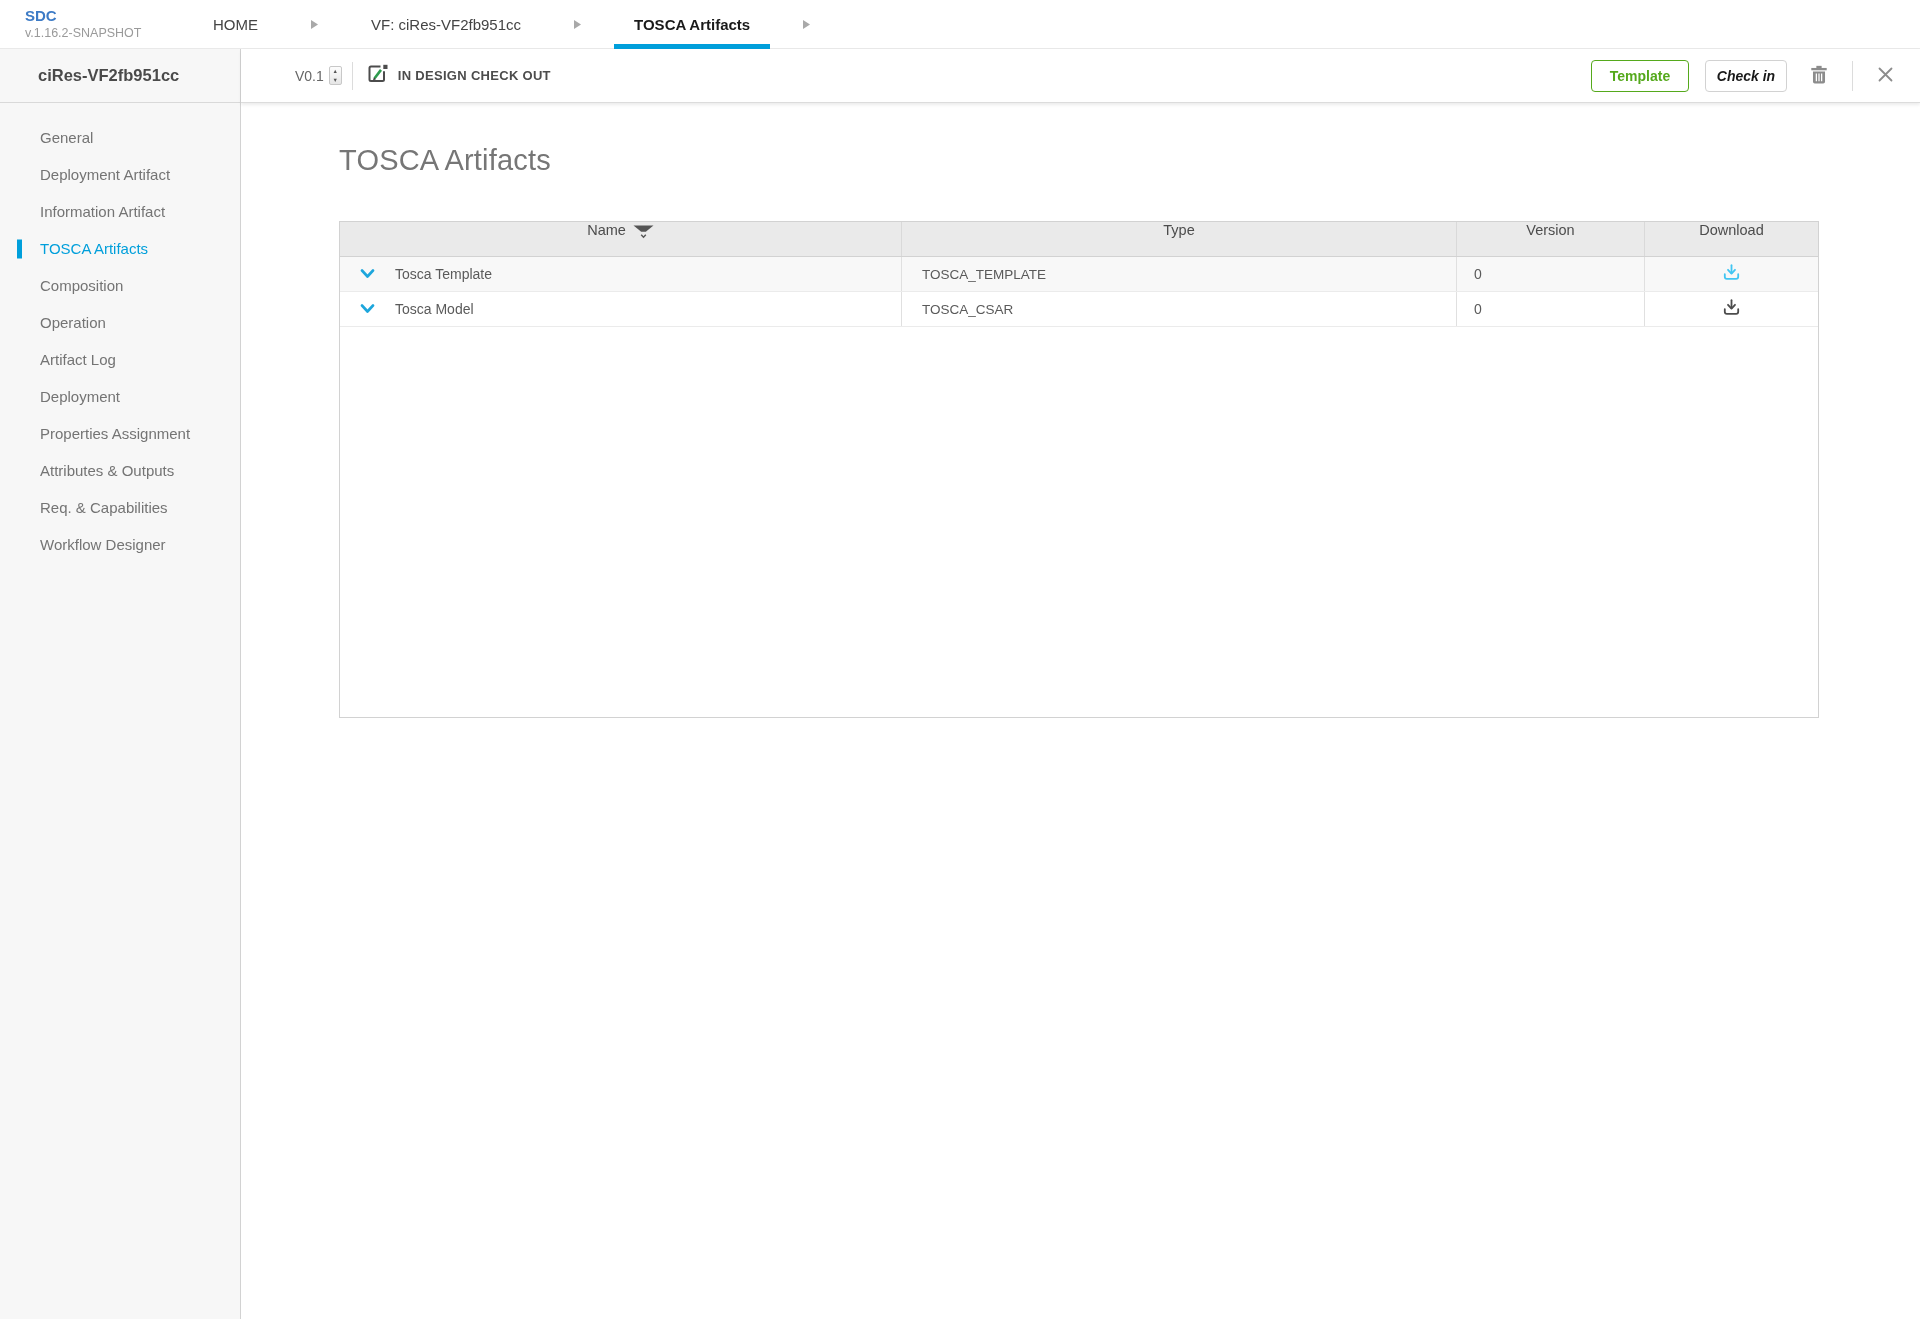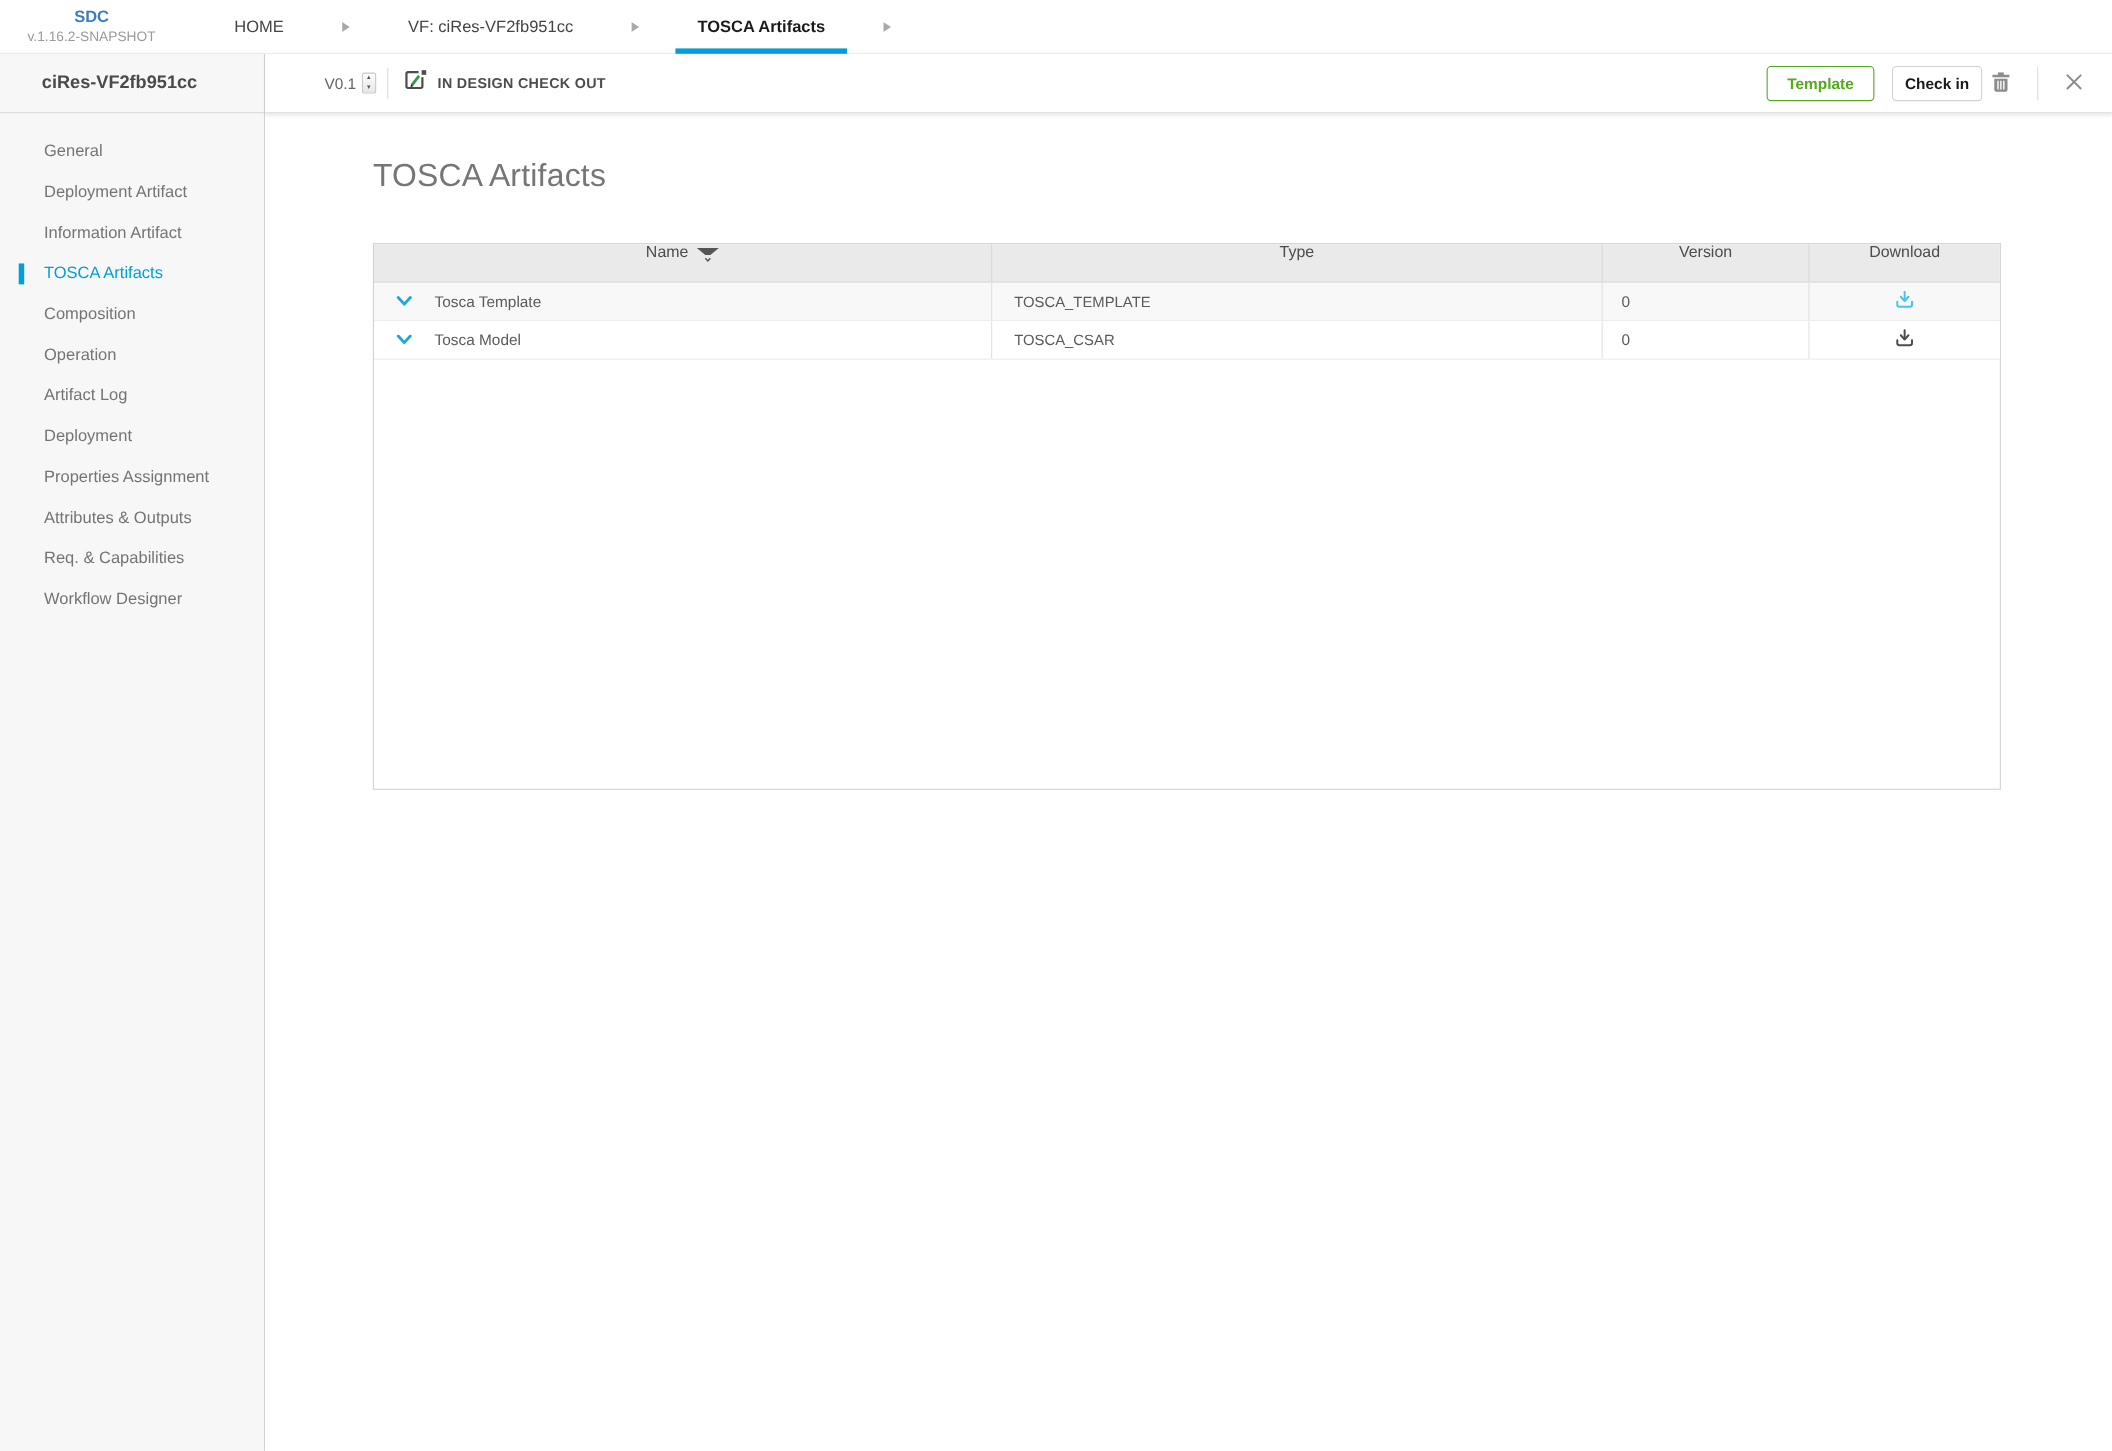--- a/index.html
+++ b/index.html
@@ -5,21 +5,21 @@
   :root { --accent:#009fdb; }
   * { box-sizing:border-box; }
   html,body { margin:0; padding:0; }
   body {
     width:1920px; height:1319px; overflow:hidden; background:#fff;
     font-family:"Liberation Sans", sans-serif; -webkit-font-smoothing:antialiased;
   }
 
   
   .top-header { position:relative; height:49px; background:#fff; border-bottom:1px solid #e9e9e9; display:flex; }
-  .logo-block { position:absolute; left:25px; top:7px; line-height:1.25;text-align:center; }
+  .logo-block { position:absolute; left:25px; top:7px; line-height:1.25; }
   .logo { font-size:15px; font-weight:700; color:#3d7bc6; }
   .app-version { font-size:12.5px; color:#9a9a9a; }
   .breadcrumbs { display:flex; margin-left:193px; height:100%; align-items:stretch;gap:31px; }
   .crumb { display:flex; align-items:center; padding:0 20px; position:relative; font-size:15px; color:#444; cursor:pointer; }
   .crumb .crumb-label { white-space:nowrap; }
   .crumb.active .crumb-label { font-weight:700; color:#1a1a1a; }
   .crumb.active::after { content:""; position:absolute; left:0; right:0; bottom:-1px; height:5px; background:var(--accent); }
   .crumb-arrow { display:flex; align-items:center; padding:0 2px; }
 
   
@@ -41,21 +41,21 @@
   .version-label { font-size:14px; color:#666; }
   .stepper { display:inline-flex; flex-direction:column; align-items:center; justify-content:center; width:13px; height:19px; margin-left:5px; border:1px solid #c8c8c8; border-radius:2px; background:linear-gradient(#fdfdfd,#e6e6e6); font-size:5.5px; color:#555; line-height:1.5; cursor:pointer; }
   .v-divider { width:1px; height:28px; background:#dcdcdc; }
   .div-left { margin:0 14px 0 10px; }
   .div-right { margin:0 22px; height:30px; }
   .status-wrap { display:flex; align-items:center; }
   .status-text { margin-left:10px; font-size:13px; font-weight:700; color:#4c4c4c; letter-spacing:0.3px; white-space:nowrap; }
   .toolbar-spacer { flex:1; }
   .btn { height:32px; border-radius:4px; background:#fff; font-size:14px; font-weight:600; font-family:inherit; cursor:pointer; }
   .btn-certify { width:98px; border:1px solid #55a91c; color:#55a91c; margin-right:16px; }
-  .btn-checkin { width:82px; border:1px solid #d2d2d2; color:#191919; margin-right:6px; }
+  .btn-checkin { width:82px; border:1px solid #d2d2d2; color:#191919; margin-right:21px;font-style:italic; }
   .icon-btn { background:none; border:none; padding:2px; display:flex; align-items:center; cursor:pointer; }
 
   
   .main { padding:0 0 0 98px; }
   .page-title { margin:41px 0 0; font-size:29px; font-weight:300; color:#767676; letter-spacing:0.2px; }
 
   
   .table { width:1480px; height:497px; margin-top:44px; border:1px solid #d2d2d2; display:flex; flex-direction:column; }
   .thead { display:flex; height:35px; flex:none; background:#eaeaea; border-bottom:1px solid #d2d2d2; }
   .hcell { display:flex; align-items:flex-start; justify-content:center; gap:7px; font-size:14.5px; font-weight:400; color:#4c4c4c; border-right:1px solid #d9d9d9; }

